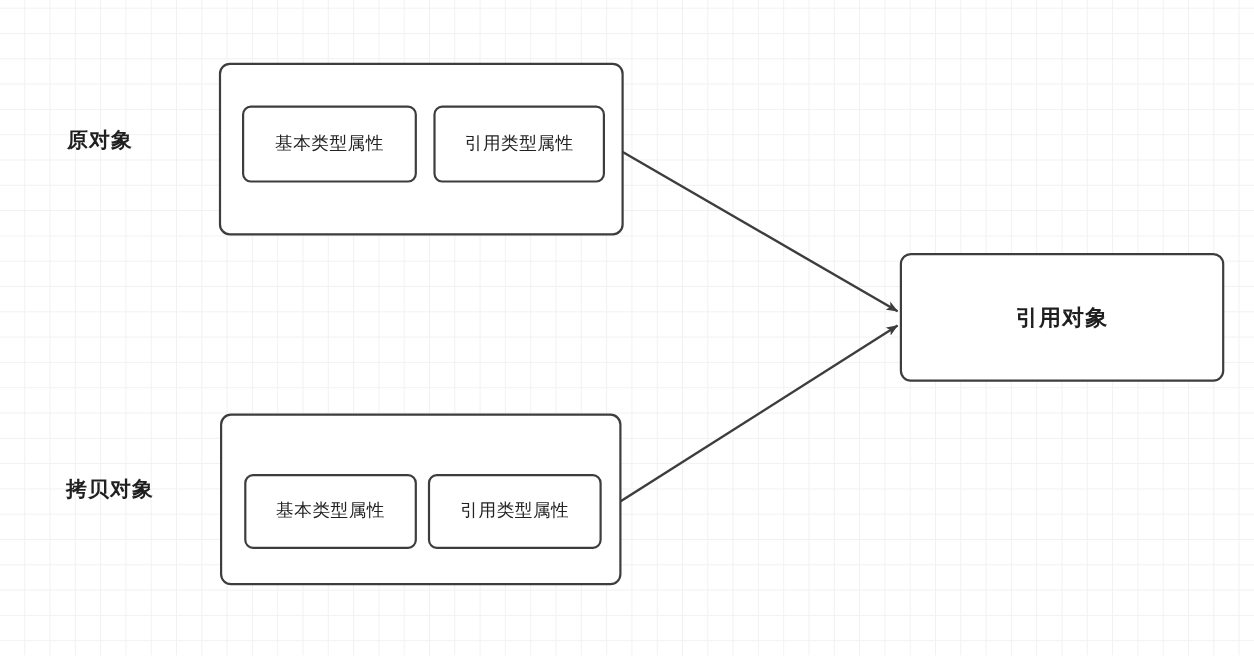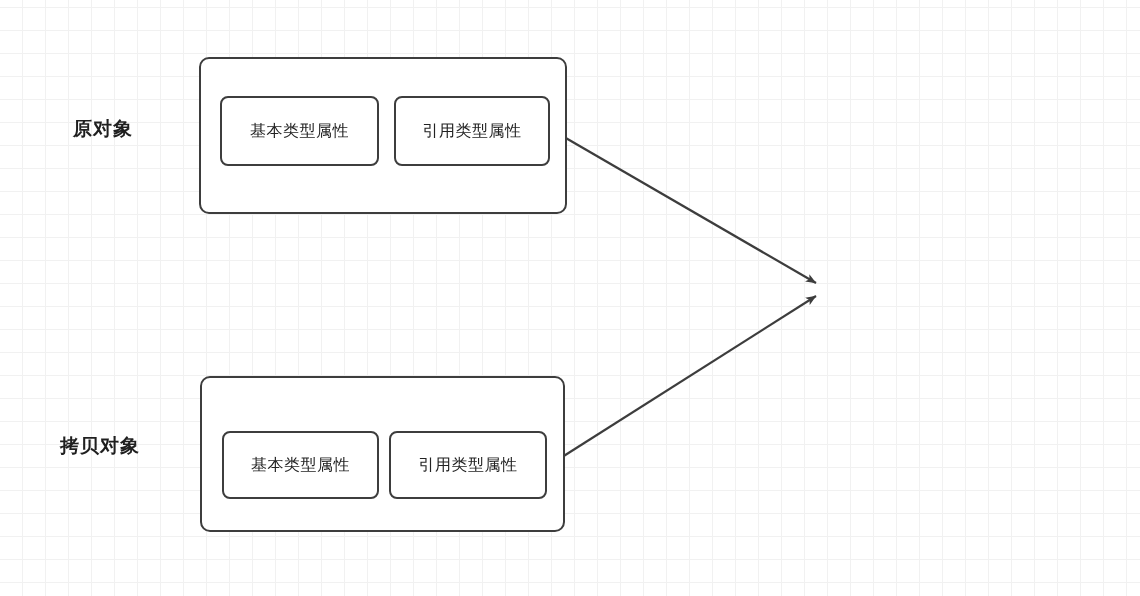--- a/index.html
+++ b/index.html
@@ -100,21 +100,21 @@
   #group-original          { left: 199px; top: 57px;  width: 368px; height: 157px; }
   #group-original-basic    { left: 19px;  top: 37px;  width: 159px; height: 70px; }
   #group-original-ref      { left: 193px; top: 37px;  width: 156px; height: 70px; }
 
   #group-copy              { left: 200px; top: 376px; width: 365px; height: 156px; }
   #group-copy-basic        { left: 20px;  top: 53px;  width: 157px; height: 68px; }
   #group-copy-ref          { left: 187px; top: 53px;  width: 158px; height: 68px; }
 
   #reference-object-box    { left: 818px; top: 230px; width: 295px; height: 117px; }
 
-  #label-original          { left: 73px;  top: 119px; }
+  #label-original          { left: 61px;  top: 119px; }
   #label-copy              { left: 60px;  top: 436px; }
 </style>
 </head>
 <body>
 
 <div id="canvas">
 
   <div class="grid-layer"></div>
 
   <svg id="arrow-layer" viewBox="0 0 1140 596" xmlns="http://www.w3.org/2000/svg">
@@ -148,14 +148,17 @@
 
     <div class="box inner-box" id="group-copy-basic">
       <span class="box-label">基本类型属性</span>
     </div>
 
     <div class="box inner-box" id="group-copy-ref">
       <span class="box-label">引用类型属性</span>
     </div>
   </div>
 
+  <div class="box ref-box" id="reference-object-box">
+    <span class="box-label">引用对象</span>
+  </div>
 
 </div>
 
 </body></html>

